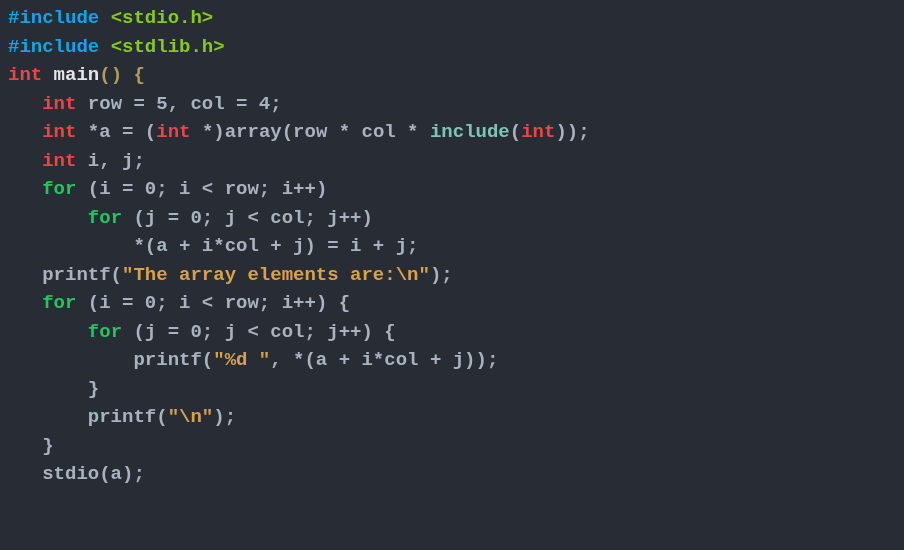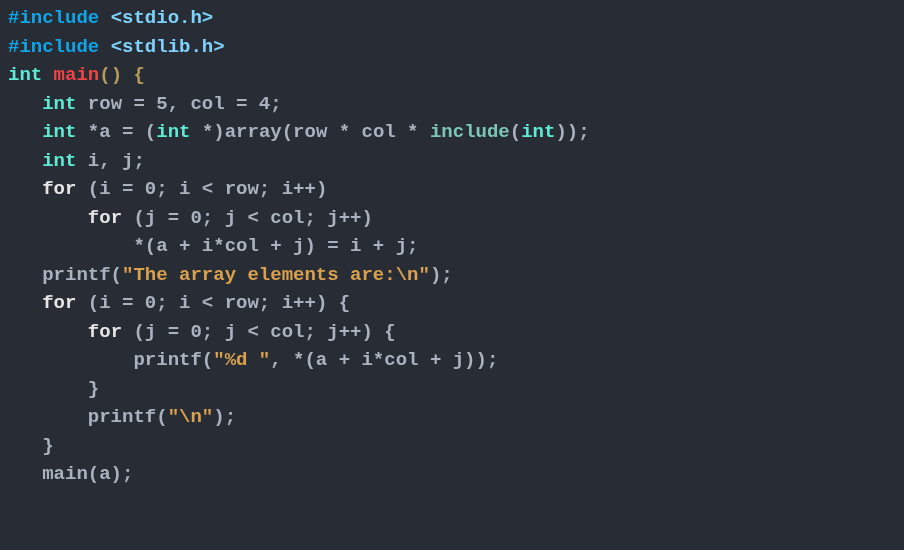--- a/index.html
+++ b/index.html
@@ -9,25 +9,25 @@
       font-family: 'Consolas', 'Monaco', 'Courier New', monospace;
       font-size: 19px;
       line-height: 1.5;
       font-weight: bold;
     }
     .code {
       padding: 4px 8px;
       white-space: pre;
       color: #abb2bf;
     }
-    .header { color: #7dd3fc; }
-    .type { color: #5eead4; margin-top: 16px; }
-    .keyword { color: #e5e5e5; font-family: Liberation Mono, monospace; }
+    .header { color: #84cc16; }
+    .type { color: #ef4444; margin-top: 16px; }
+    .keyword { color: #22c55e; font-family: Liberation Mono, monospace; }
     .str { color: #d9a14e; }
-    .funcname { color: #ef4444; }
+    .funcname { color: #e5e5e5; }
     .paren { color: #b49c5f; }
     .brace { color: #b49c5f; }
     .ident { color: #abb2bf; text-align: right; }
     .sizeof { color: #7cc7b4; }
     .include { color: #0ea5e9; }
   </style>
 </head>
 <body>
 
 <div class="code"><span><span class="include">#include </span><span class="header">&lt;stdio.h&gt;</span></span>
@@ -39,13 +39,13 @@
 <span><span>   </span><span class="keyword">for</span><span class="ident"> (i = 0; i &lt; row; i++)</span></span>
 <span><span>       </span><span class="keyword">for</span><span class="ident"> (j = 0; j &lt; col; j++)</span></span>
 <span><span class="ident">           *(a + i*col + j) = i + j;</span></span>
 <span><span class="ident">   printf(</span><span class="str">"The array elements are:\n"</span><span class="ident">);</span></span>
 <span><span>   </span><span class="keyword">for</span><span class="ident"> (i = 0; i &lt; row; i++) {</span></span>
 <span><span>       </span><span class="keyword">for</span><span class="ident"> (j = 0; j &lt; col; j++) {</span></span>
 <span><span class="ident">           printf(</span><span class="str">"%d "</span><span class="ident">, *(a + i*col + j));</span></span>
 <span><span class="ident">       }</span></span>
 <span><span class="ident">       printf(</span><span class="str">"\n"</span><span class="ident">);</span></span>
 <span><span class="ident">   }</span></span>
-<span><span class="ident">   main(a);</span></span></div>
+<span><span class="ident">   stdio(a);</span></span></div>
 
 </body></html>

